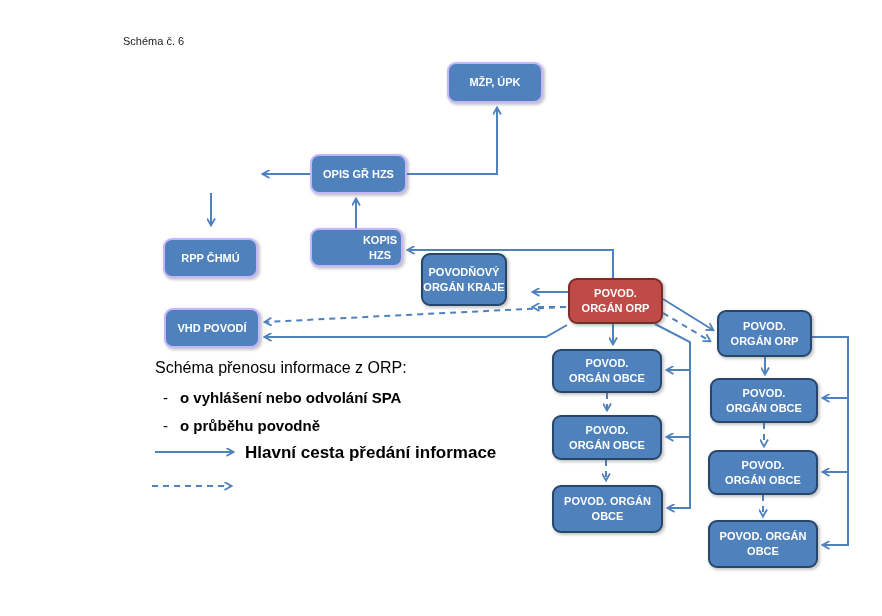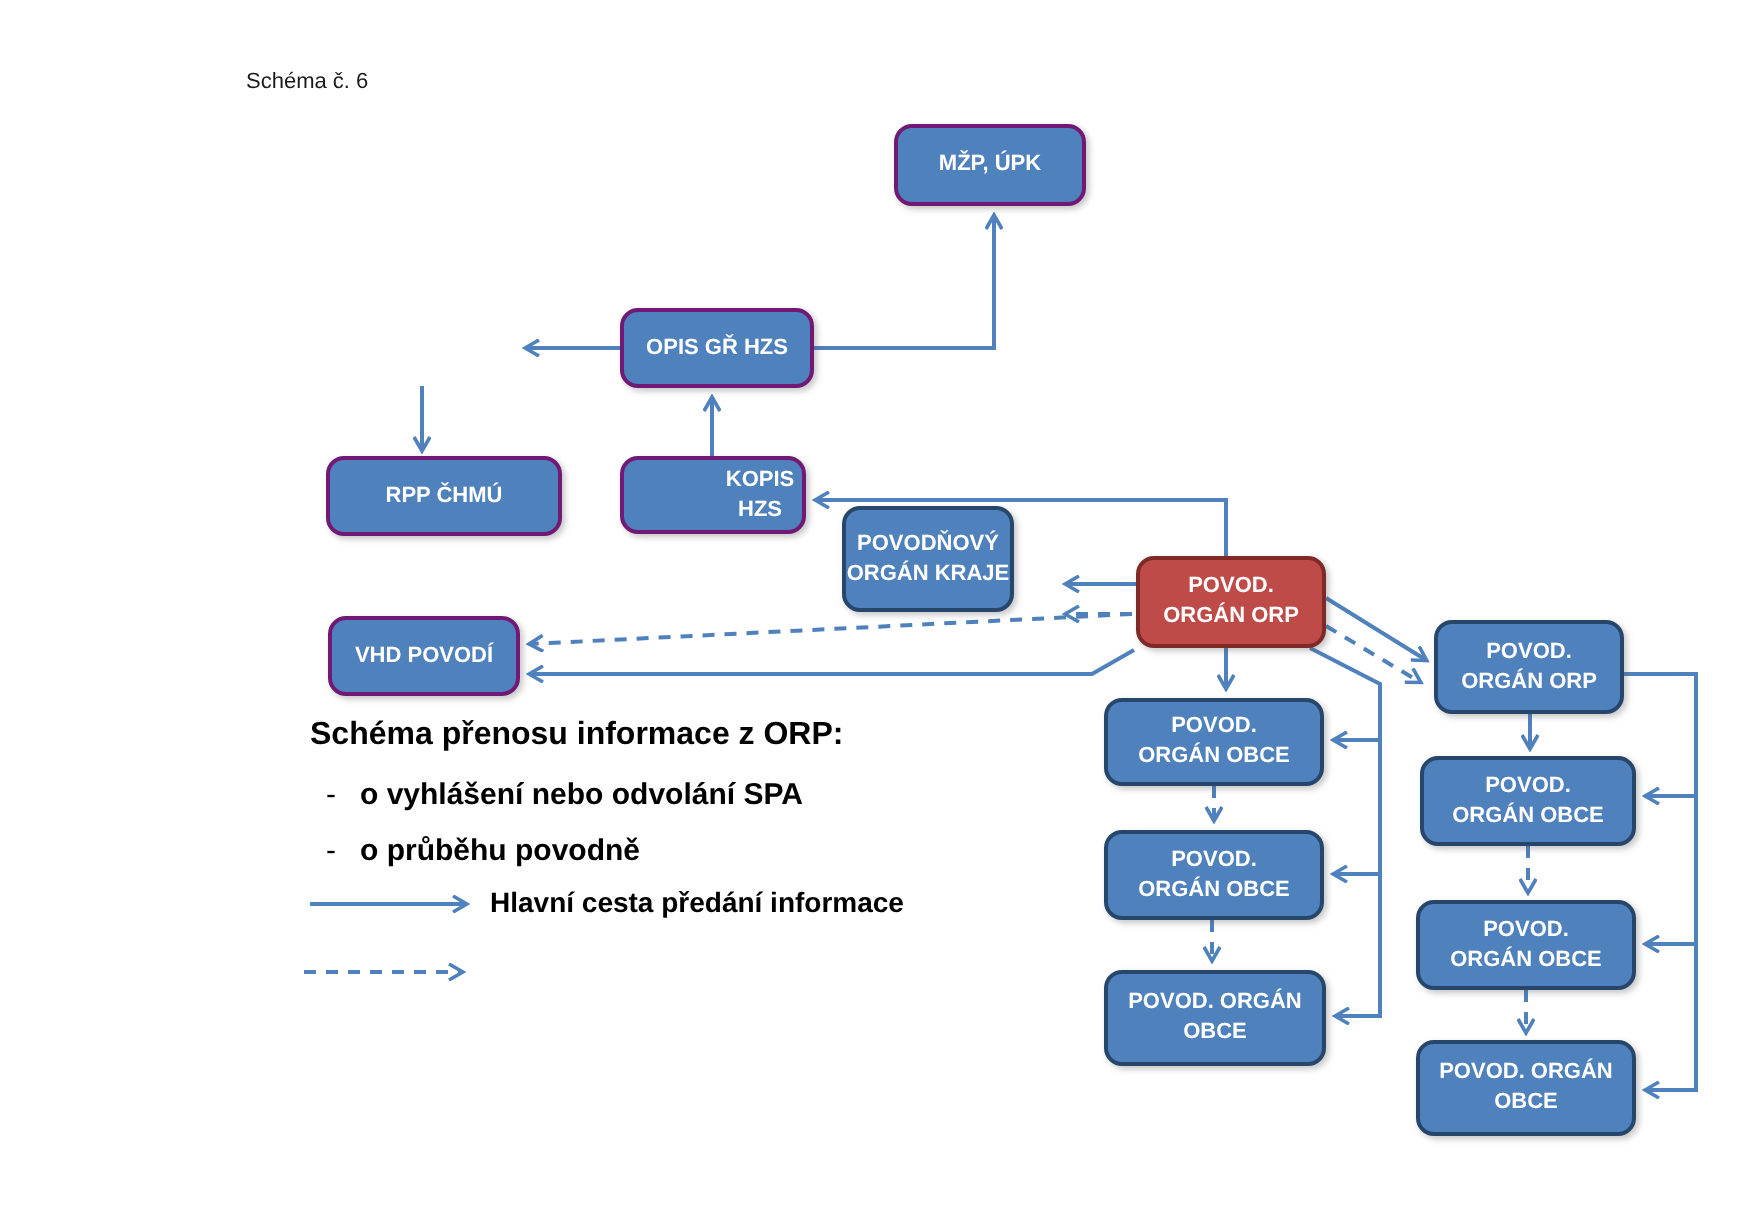--- a/index.html
+++ b/index.html
@@ -16,41 +16,41 @@
     box-sizing:border-box;
     display:flex;align-items:center;justify-content:center;
     text-align:center;
     border-radius:9px;
     color:#fff;
     font-weight:bold;
     font-size:11px;
     line-height:1.35;
     white-space:pre-line;
     background:#4F81BD;
-    border:2px solid #701a75;
+    border:2px solid #c4b5fd;
     box-shadow:1.5px 1.5px 3px rgba(90,90,90,.35);
   }
   .node.darkline{border-color:#27466B;border-width:2px;}
   .node.red{background:#BE4B48;border-color:#7E2B28;border-width:2.5px;}
   .scheme-label{
     position:absolute;left:123px;top:35px;
     font-size:11px;color:#1a1a1a;font-weight:normal;
   }
   .heading{
     position:absolute;left:155px;top:359px;
-    font-size:16px;font-weight:bold;color:#000;
+    font-size:16px;font-weight:normal;color:#000;
   }
   .bullet{
     position:absolute;left:163px;
     font-size:15px;font-weight:bold;color:#000;
   }
   .bullet .dash{display:inline-block;width:17px;font-weight:normal;}
   .legend-label{
     position:absolute;
-    font-size:14px;font-weight:bold;color:#000;
+    font-size:17px;font-weight:bold;color:#000;
   }
 </style>
 </head>
 <body>
 
 <div id="stage">
 
   <svg id="wires" viewBox="0 0 882 616" xmlns="http://www.w3.org/2000/svg">
     <defs>
       <marker id="arw" viewBox="0 0 9 9" markerWidth="9" markerHeight="9" refX="7" refY="4.5" orient="auto" markerUnits="userSpaceOnUse">
@@ -105,21 +105,21 @@
     </g>
   </svg>
 
   <div class="scheme-label">Schéma č. 6</div>
 
   <div class="node" style="left:447px;top:62px;width:96px;height:41px;">MŽP, ÚPK</div>
 
 
   <div class="node" style="left:310px;top:154px;width:97px;height:40px;">OPIS GŘ HZS</div>
 
-  <div class="node" style="left:163px;top:228px;width:118px;height:40px;">RPP ČHMÚ</div>
+  <div class="node" style="left:163px;top:238px;width:95px;height:40px;">RPP ČHMÚ</div>
 
   <div class="node" style="left:310px;top:228px;width:93px;height:39px;padding-left:47px;">KOPIS HZS</div>
 
   <div class="node darkline" style="left:421px;top:253px;width:86px;height:53px;">POVODŇOVÝ
 ORGÁN KRAJE</div>
 
   <div class="node" style="left:164px;top:308px;width:96px;height:40px;">VHD POVODÍ</div>
 
   <div class="node red" style="left:568px;top:278px;width:95px;height:46px;">POVOD.
 ORGÁN ORP</div>

